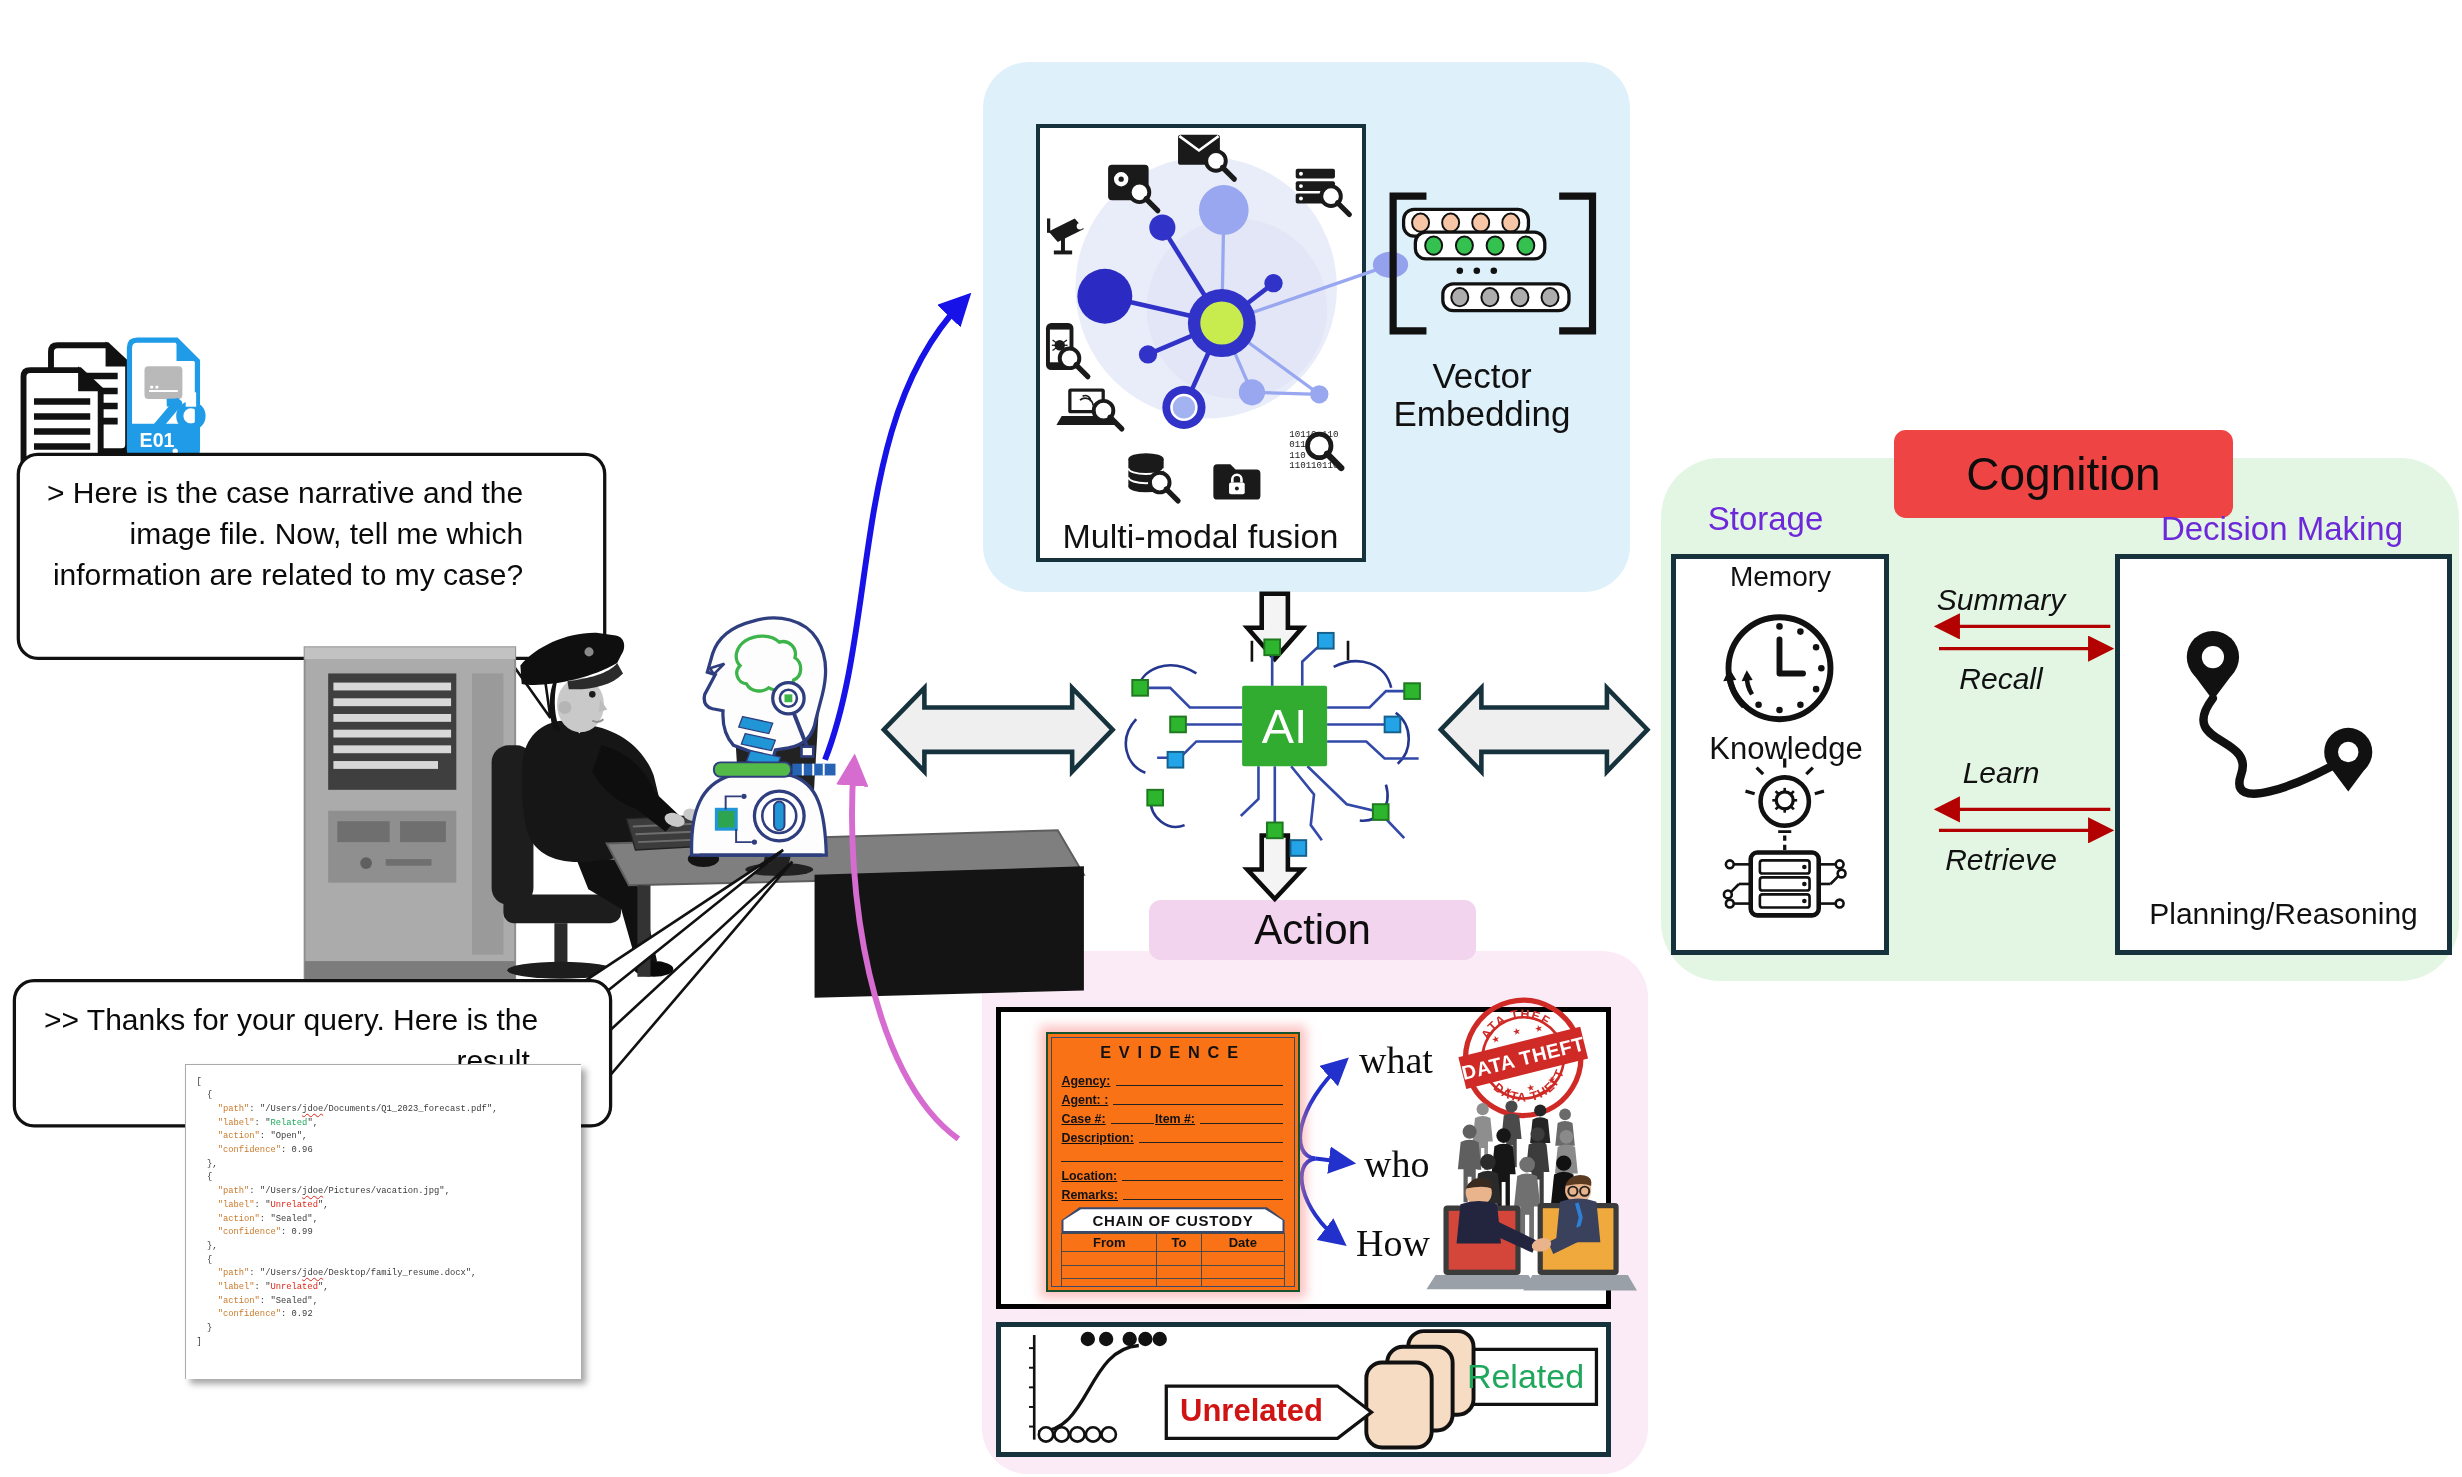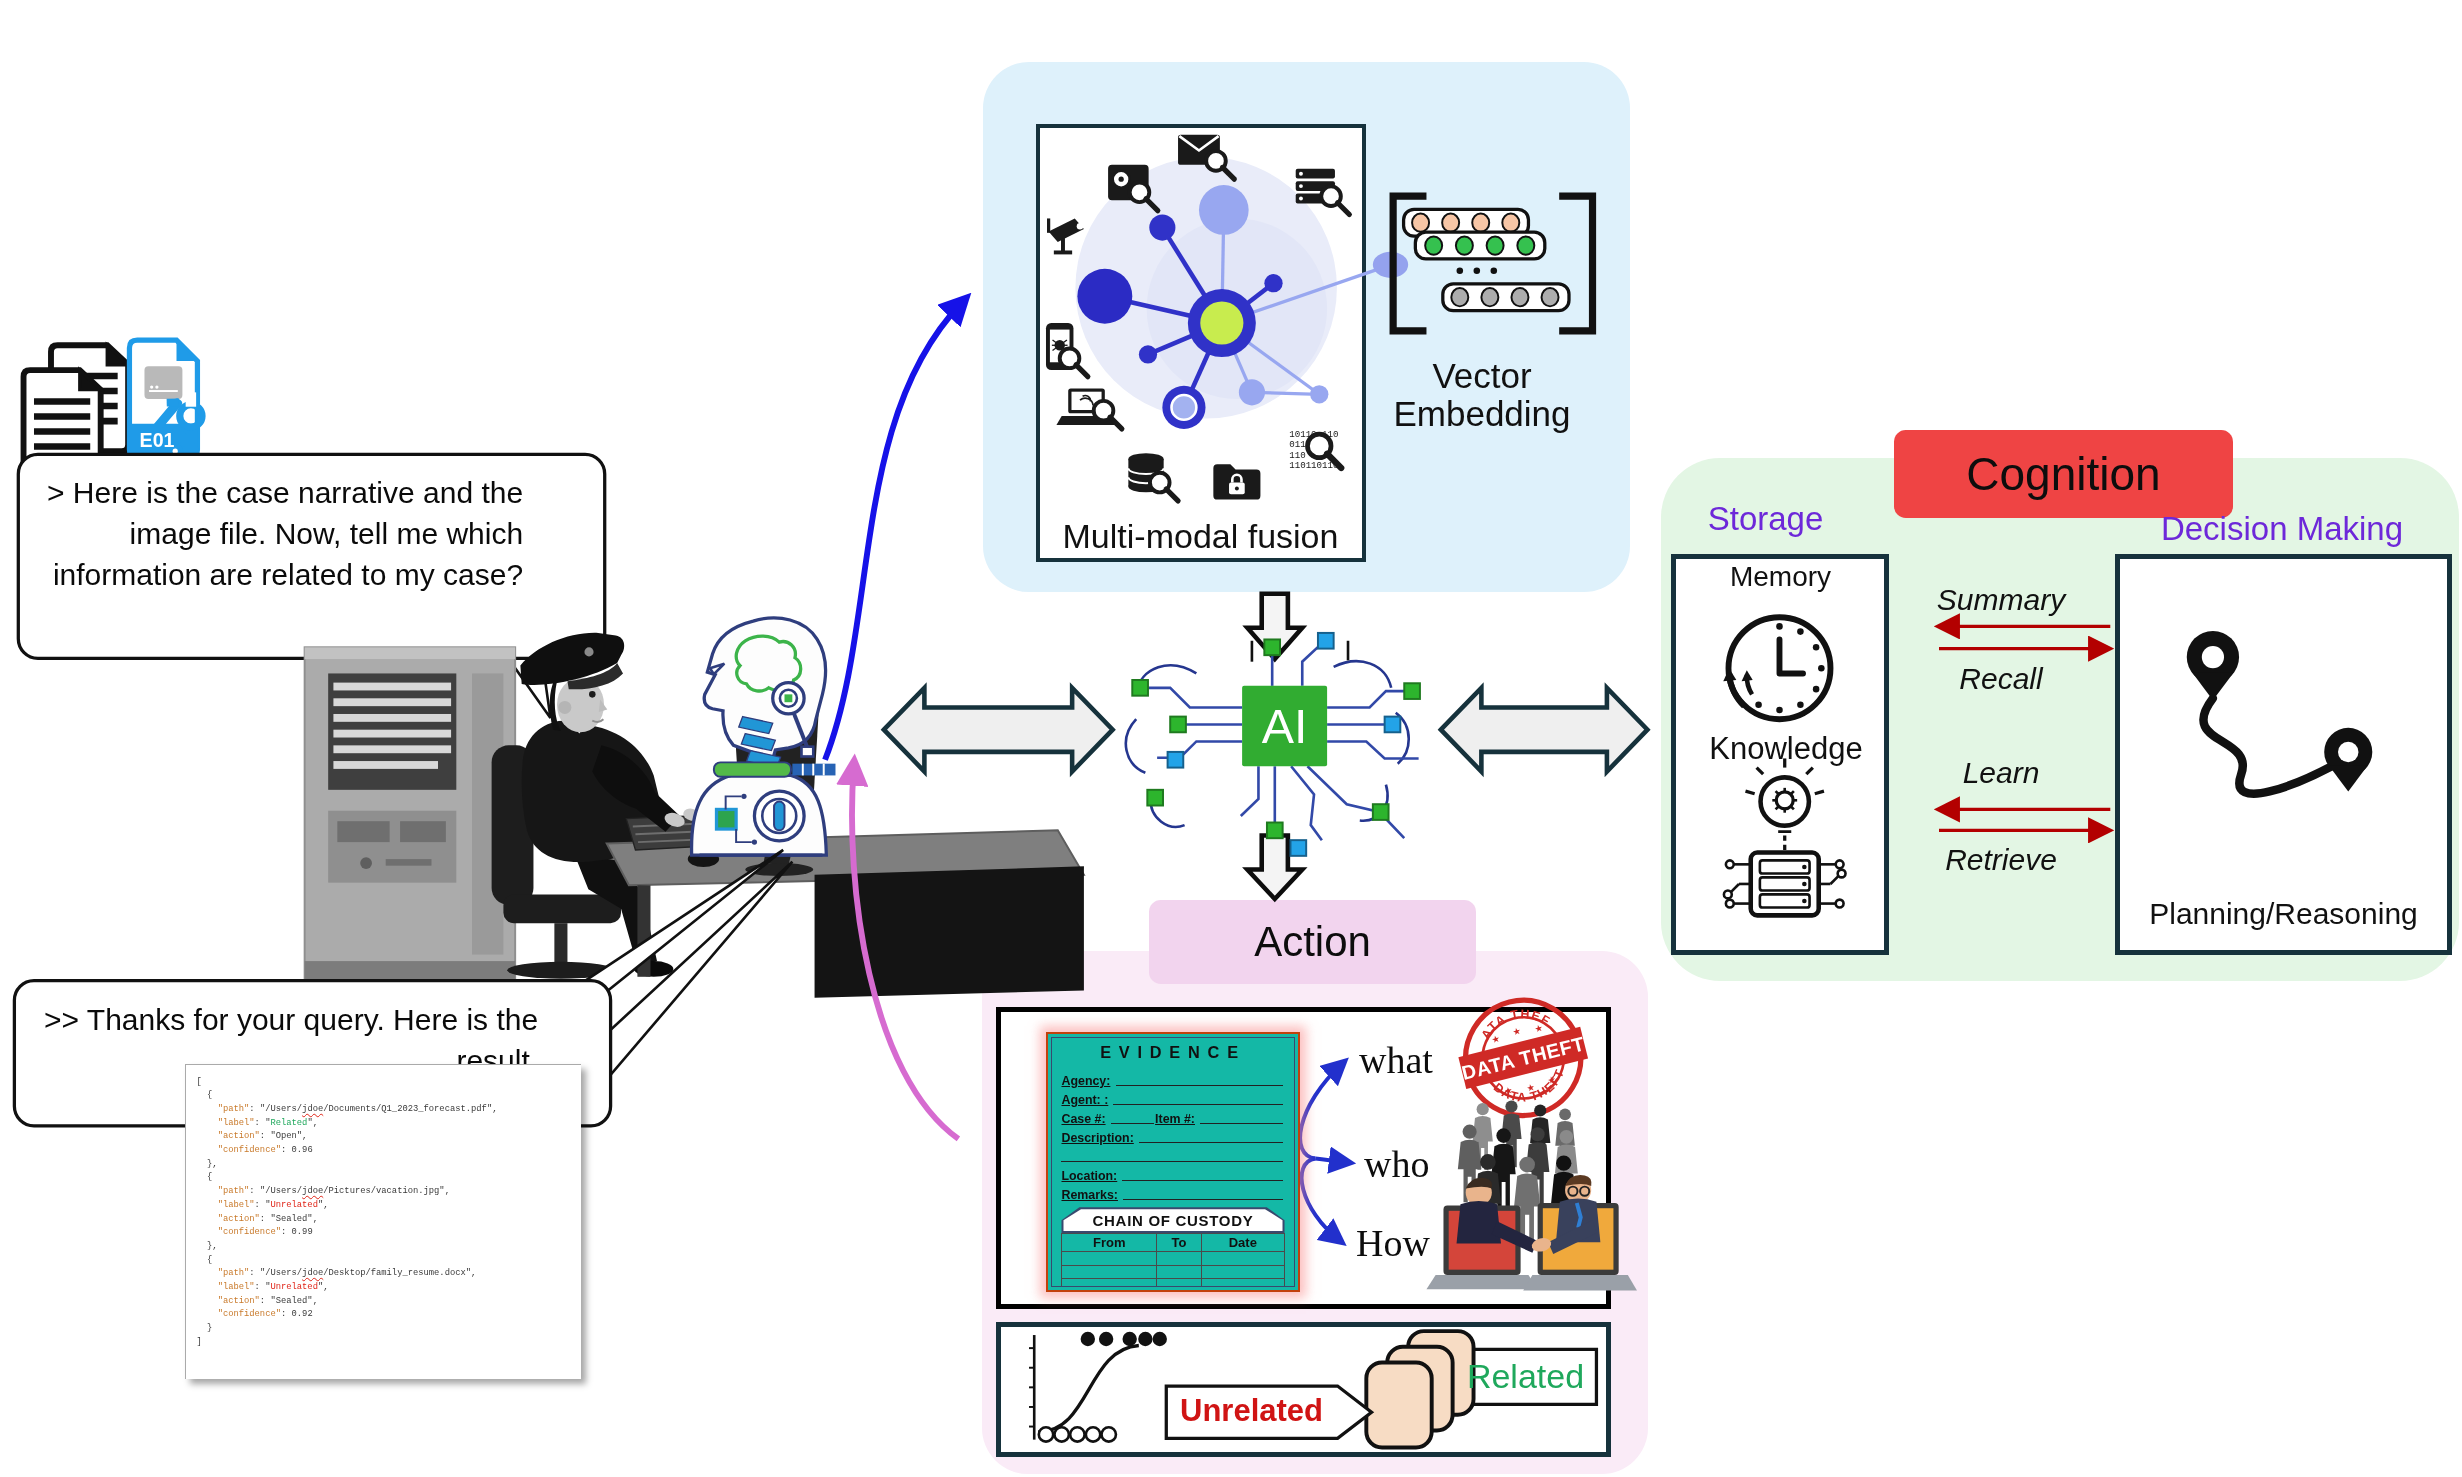--- a/index.html
+++ b/index.html
@@ -17,22 +17,22 @@
   
   #codebox{position:absolute;left:185px;top:1064px;width:396px;height:315px;background:#fff;z-index:5;
            border:0.7px solid #aaa;border-right:none;border-bottom:none;box-shadow:4.6px 5.2px 6.5px rgba(0,0,0,.35);
            padding:10.5px 0 0 10.5px;box-sizing:border-box;font-family:"Liberation Mono",monospace;
            font-size:8.8px;line-height:13.7px;overflow:hidden;}
   .cl{white-space:pre;}
   .ck{color:#c97a2b;} .cs{color:#3a3a3a;} .cp{color:#3a3a3a;}
   .cg{color:#1fa85c;} .cr{color:#e02417;}
   .cu{text-decoration:underline wavy #e02417;text-decoration-thickness:1.3px;text-underline-offset:2px;}
   
-  #evform{position:absolute;left:1046px;top:1032px;width:254px;height:260px;background:#14b8a6;z-index:4;
-          border:2px solid #c2410c;box-shadow:0 0 10.5px 5.9px rgba(250,140,140,.55);box-sizing:border-box;}
+  #evform{position:absolute;left:1046px;top:1032px;width:254px;height:260px;background:#f97316;z-index:4;
+          border:2px solid #14532d;box-shadow:0 0 10.5px 5.9px rgba(250,140,140,.55);box-sizing:border-box;}
   #evinner{position:absolute;inset:3.3px;border:1.3px solid #39496e;padding:3.9px 9.2px 0 9.2px;overflow:hidden;}
   .evtitle{font-size:16.3px;font-weight:bold;letter-spacing:7.8px;text-align:center;margin:1.3px 0 6.5px 0;}
   .frow{display:flex;align-items:flex-end;height:19px;}
   .flbl{font-weight:bold;font-size:12.4px;text-decoration:underline;white-space:nowrap;}
   .fln{flex:1;border-bottom:1.6px solid #222;margin:0 1.3px 2px 5.2px;height:0.7px;}
   .flnS{width:43px;flex:none;}
   .tag{position:relative;height:26px;margin-top:5.2px;
        clip-path:polygon(8% 0,92% 0,100% 50%,100% 100%,0 100%,0 50%);background:#39496e;}
   .tagin{position:absolute;inset:2px;clip-path:polygon(8% 0,92% 0,100% 50%,100% 100%,0 100%,0 50%);
          background:#fff;display:flex;align-items:center;justify-content:center;
@@ -48,21 +48,21 @@
 
 <div id="canvas">
 
   <div class="panel" style="left:983px;top:62px;width:647px;height:530px;background:#DEF1FB;"></div>
   <div class="panel" style="left:1661px;top:458px;width:798px;height:523px;background:#E3F6E4;border-radius:59px;"></div>
   <div class="panel" style="left:982px;top:951px;width:666px;height:523px;background:#FAEBF7;"></div>
 
   <div class="chip" style="left:1894px;top:430px;width:339px;height:88px;background:#ef4444;font-size:46px;">
     <span>Cognition</span>
   </div>
-  <div class="chip" style="left:1149px;top:900px;width:327px;height:84px;background:#F2D4EE;">
+  <div class="chip" style="left:1149px;top:900px;width:327px;height:60px;background:#F2D4EE;">
     <span>Action</span>
   </div>
 
   <div class="wbox" style="left:1036px;top:124px;width:330px;height:438px;border:4.6px solid #16323C;box-sizing:border-box;"></div>
   <div class="wbox" style="left:1671px;top:554px;width:218px;height:401px;border:5.2px solid #16323C;box-sizing:border-box;"></div>
   <div class="wbox" style="left:2115px;top:554px;width:337px;height:401px;border:5.2px solid #16323C;box-sizing:border-box;"></div>
   <div class="wbox" style="left:996px;top:1007px;width:615px;height:302px;border:5.2px solid #000;box-sizing:border-box;"></div>
   <div class="wbox" style="left:996px;top:1322px;width:615px;height:135px;border:5.2px solid #16323C;box-sizing:border-box;"></div>
 
   <svg id="gfx" width="2462" height="1477" viewBox="0 0 3766 2259">

